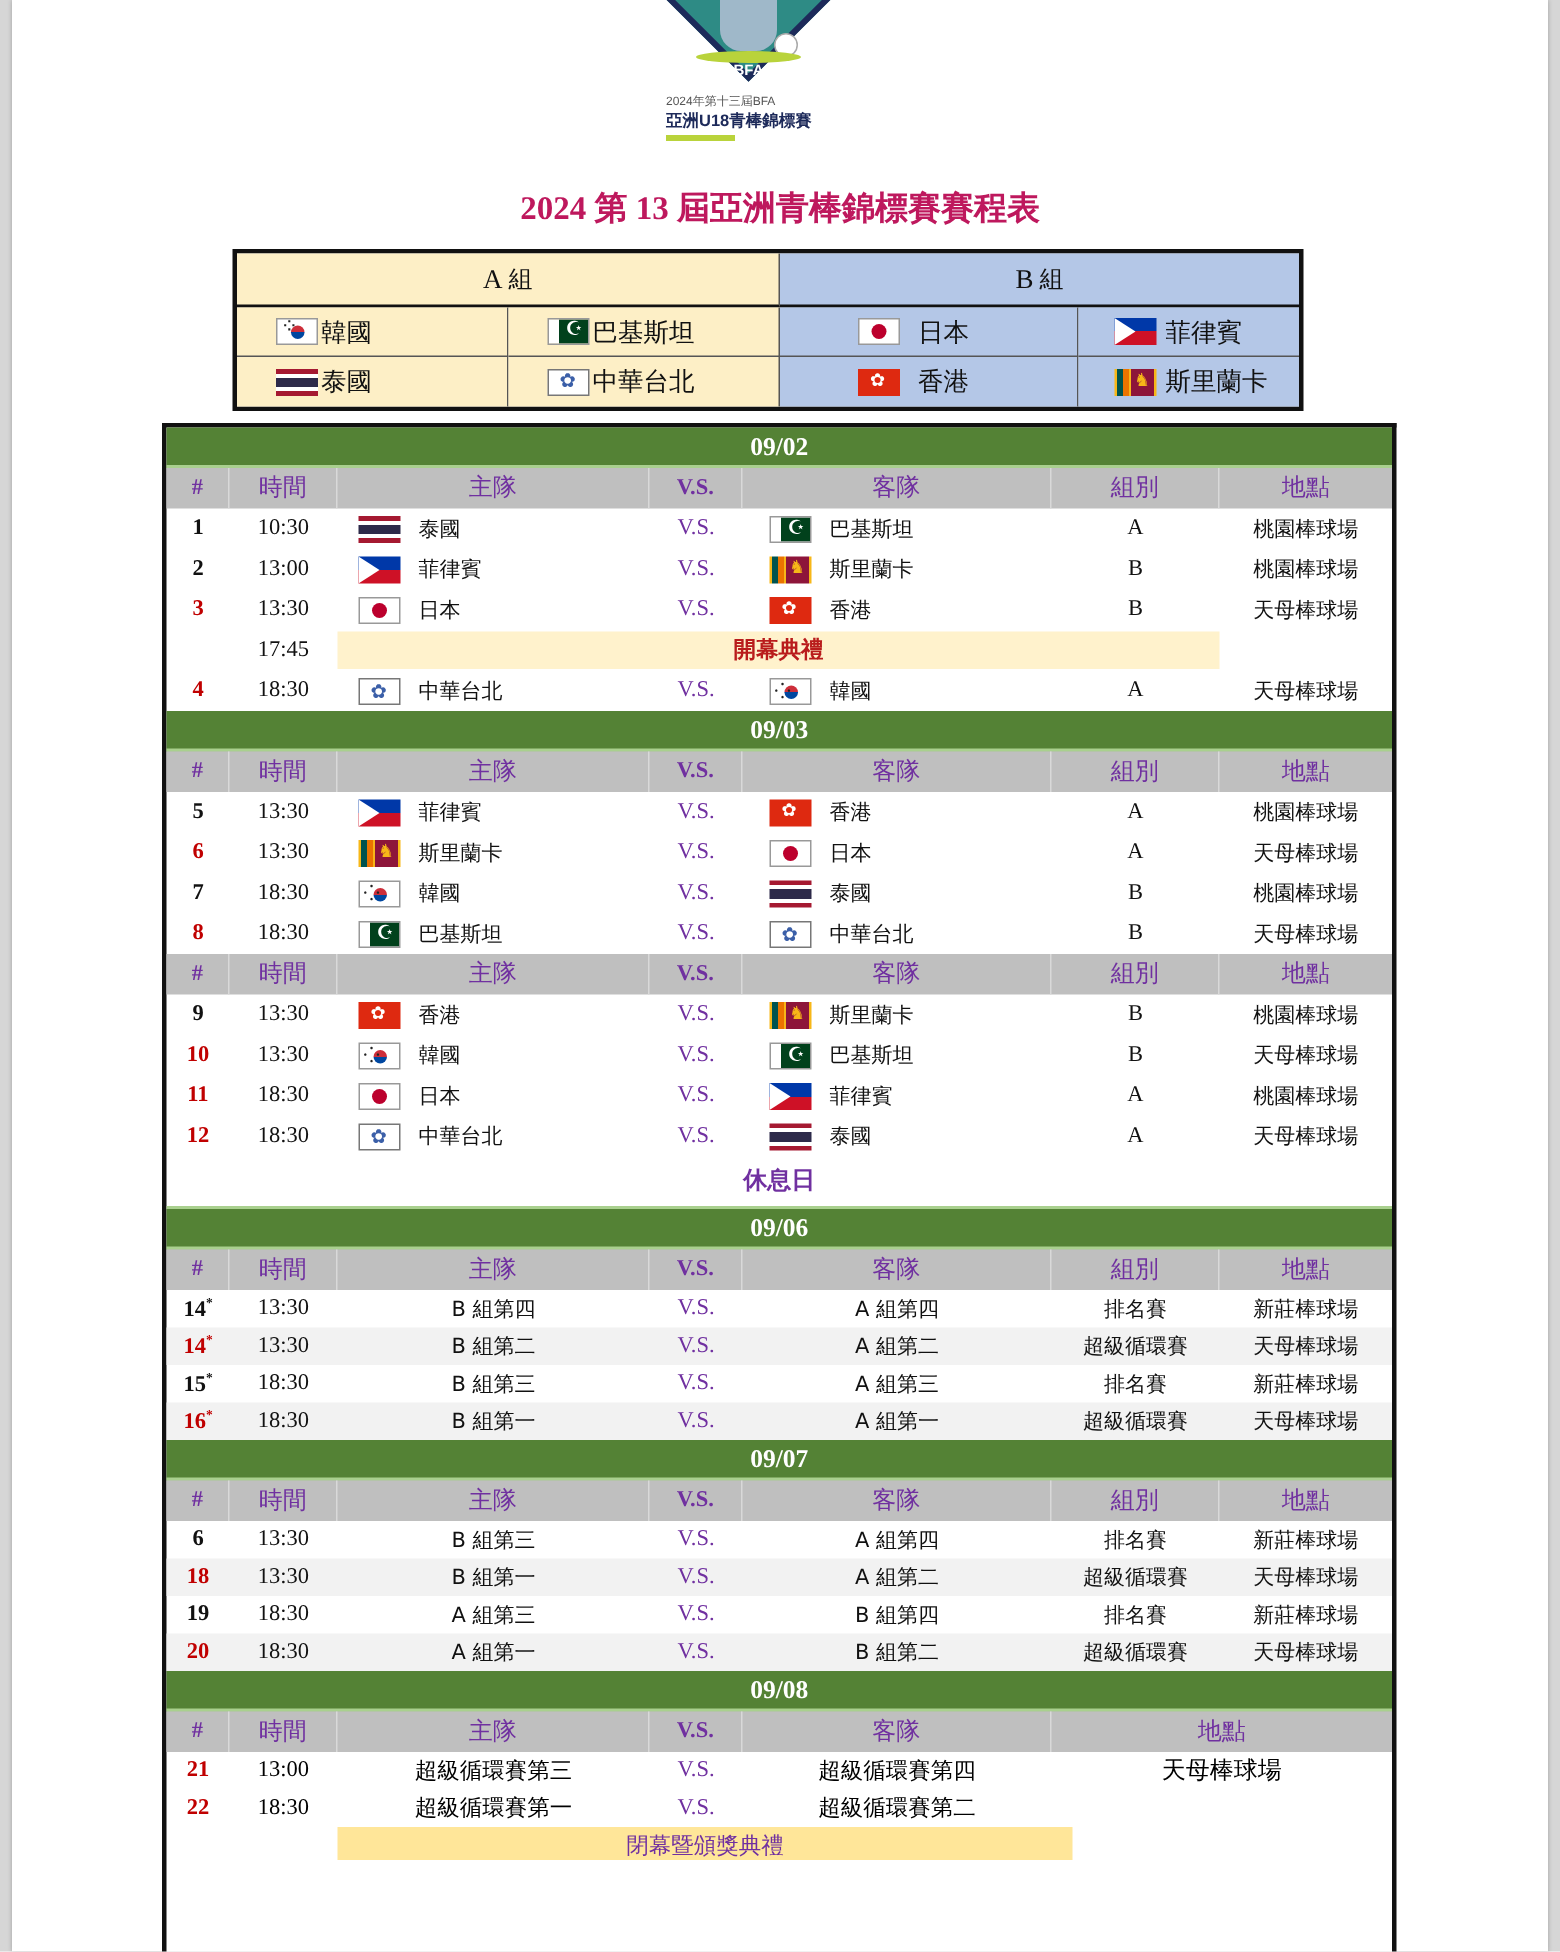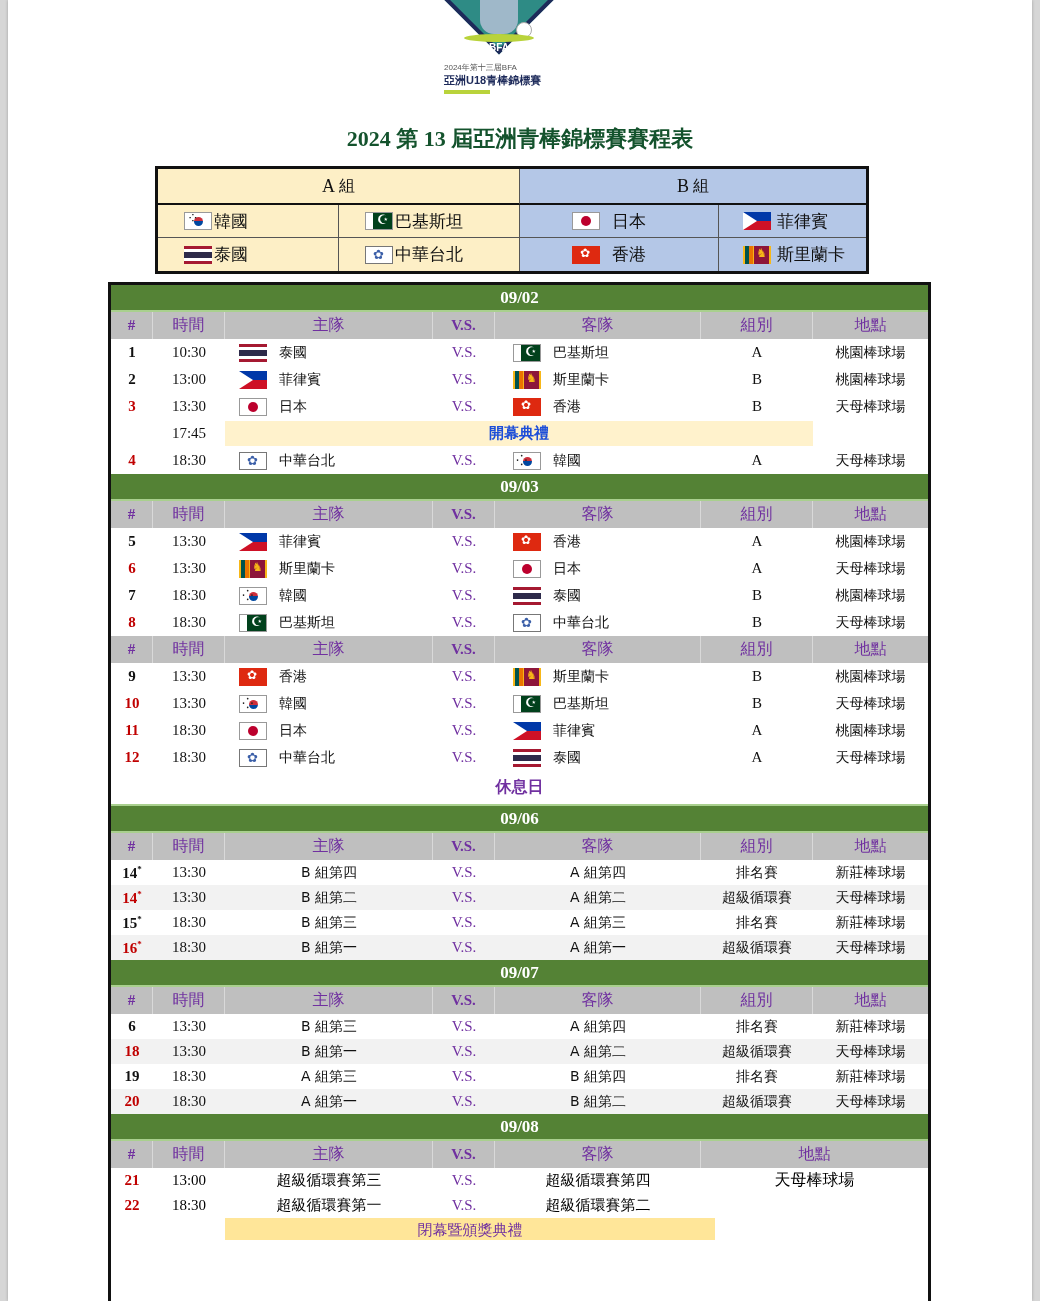--- a/index.html
+++ b/index.html
@@ -41,21 +41,21 @@
   .logo .bfa {
     position:absolute; left:0; right:0; top:42px; text-align:center;
     font-family:"Liberation Sans",sans-serif; font-weight:bold; font-size:10px; color:#fff;
   }
   .logo .l1 { font-family:"Liberation Sans",sans-serif; font-size:8px; color:#555; margin-top:4px; }
   .logo .l2 { font-family:"Liberation Sans",sans-serif; font-size:11px; font-weight:bold; color:#1d2a5a; }
   .logo .l4 { width:46px; height:4px; background:#b9d33b; margin-top:2px; }
 
   .title {
     position:absolute; left:0; right:0; top:124px; text-align:center;
-    font-size:22px; font-weight:bold; color:#14532d;
+    font-size:22px; font-weight:bold; color:#be185d;
   }
 
   
   .groups {
     position:absolute; left:155px; top:166px; width:714px; height:108px;
     border:3px solid #111; box-sizing:border-box;
     display:grid; grid-template-columns: 181px 181px 199px 147px; grid-template-rows: 36px 33px 33px;
   }
   .groups .cell {
     display:flex; align-items:center; font-family:"DejaVu Sans",sans-serif; font-size:17px; color:#111;
@@ -113,21 +113,21 @@
   .num { font-weight:bold; }
   .num.red { color:#c00000; }
   .num sup { font-size:9px; vertical-align:super; }
   .vs { color:#7030a0; }
   .zh { font-family:"DejaVu Sans",sans-serif; font-size:14px; }
   .team-cell { display:flex; align-items:center; justify-content:flex-start; gap:12px; padding-left:14px; }
   .team-cell.away { padding-left:18px; }
   .row.alt { background:#f2f2f2; }
   .row.sm { height:25px; }
   .event {
-    background:#fff2cc; color:#1d4ed8; font-family:"DejaVu Sans",sans-serif; font-weight:bold; font-size:15px;
+    background:#fff2cc; color:#b91c1c; font-family:"DejaVu Sans",sans-serif; font-weight:bold; font-size:15px;
     display:flex; align-items:center; justify-content:center; height:25px;
   }
   .rest {
     height:33px; display:flex; align-items:center; justify-content:center;
     color:#7030a0; font-family:"DejaVu Sans",sans-serif; font-weight:bold; font-size:16px;
     border-bottom:2px solid #a9d08e;
   }
   .final-grid {
     display:grid; grid-template-columns: 42px 72px 208px 62px 206px 227px;
   }

